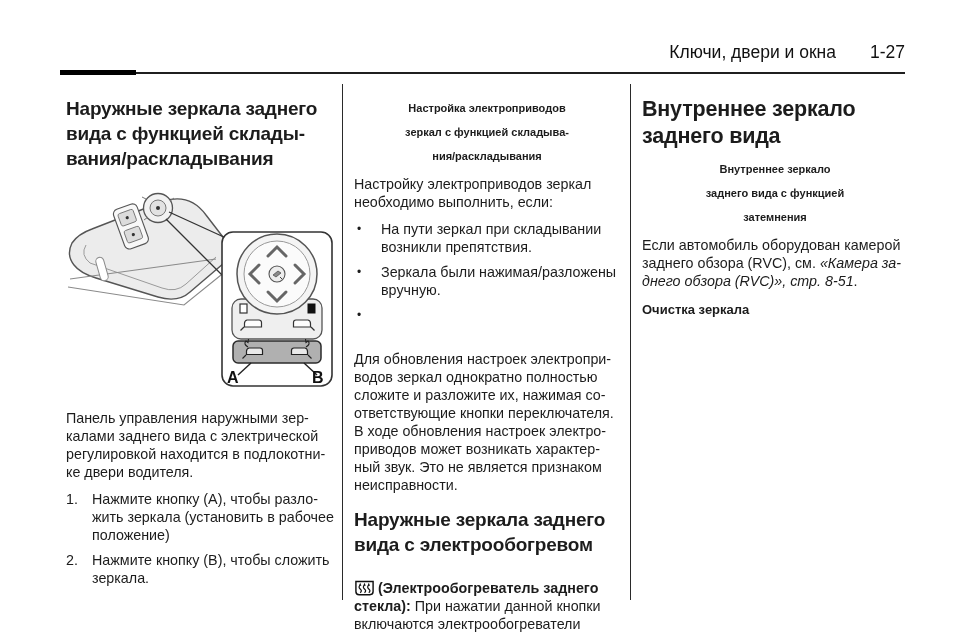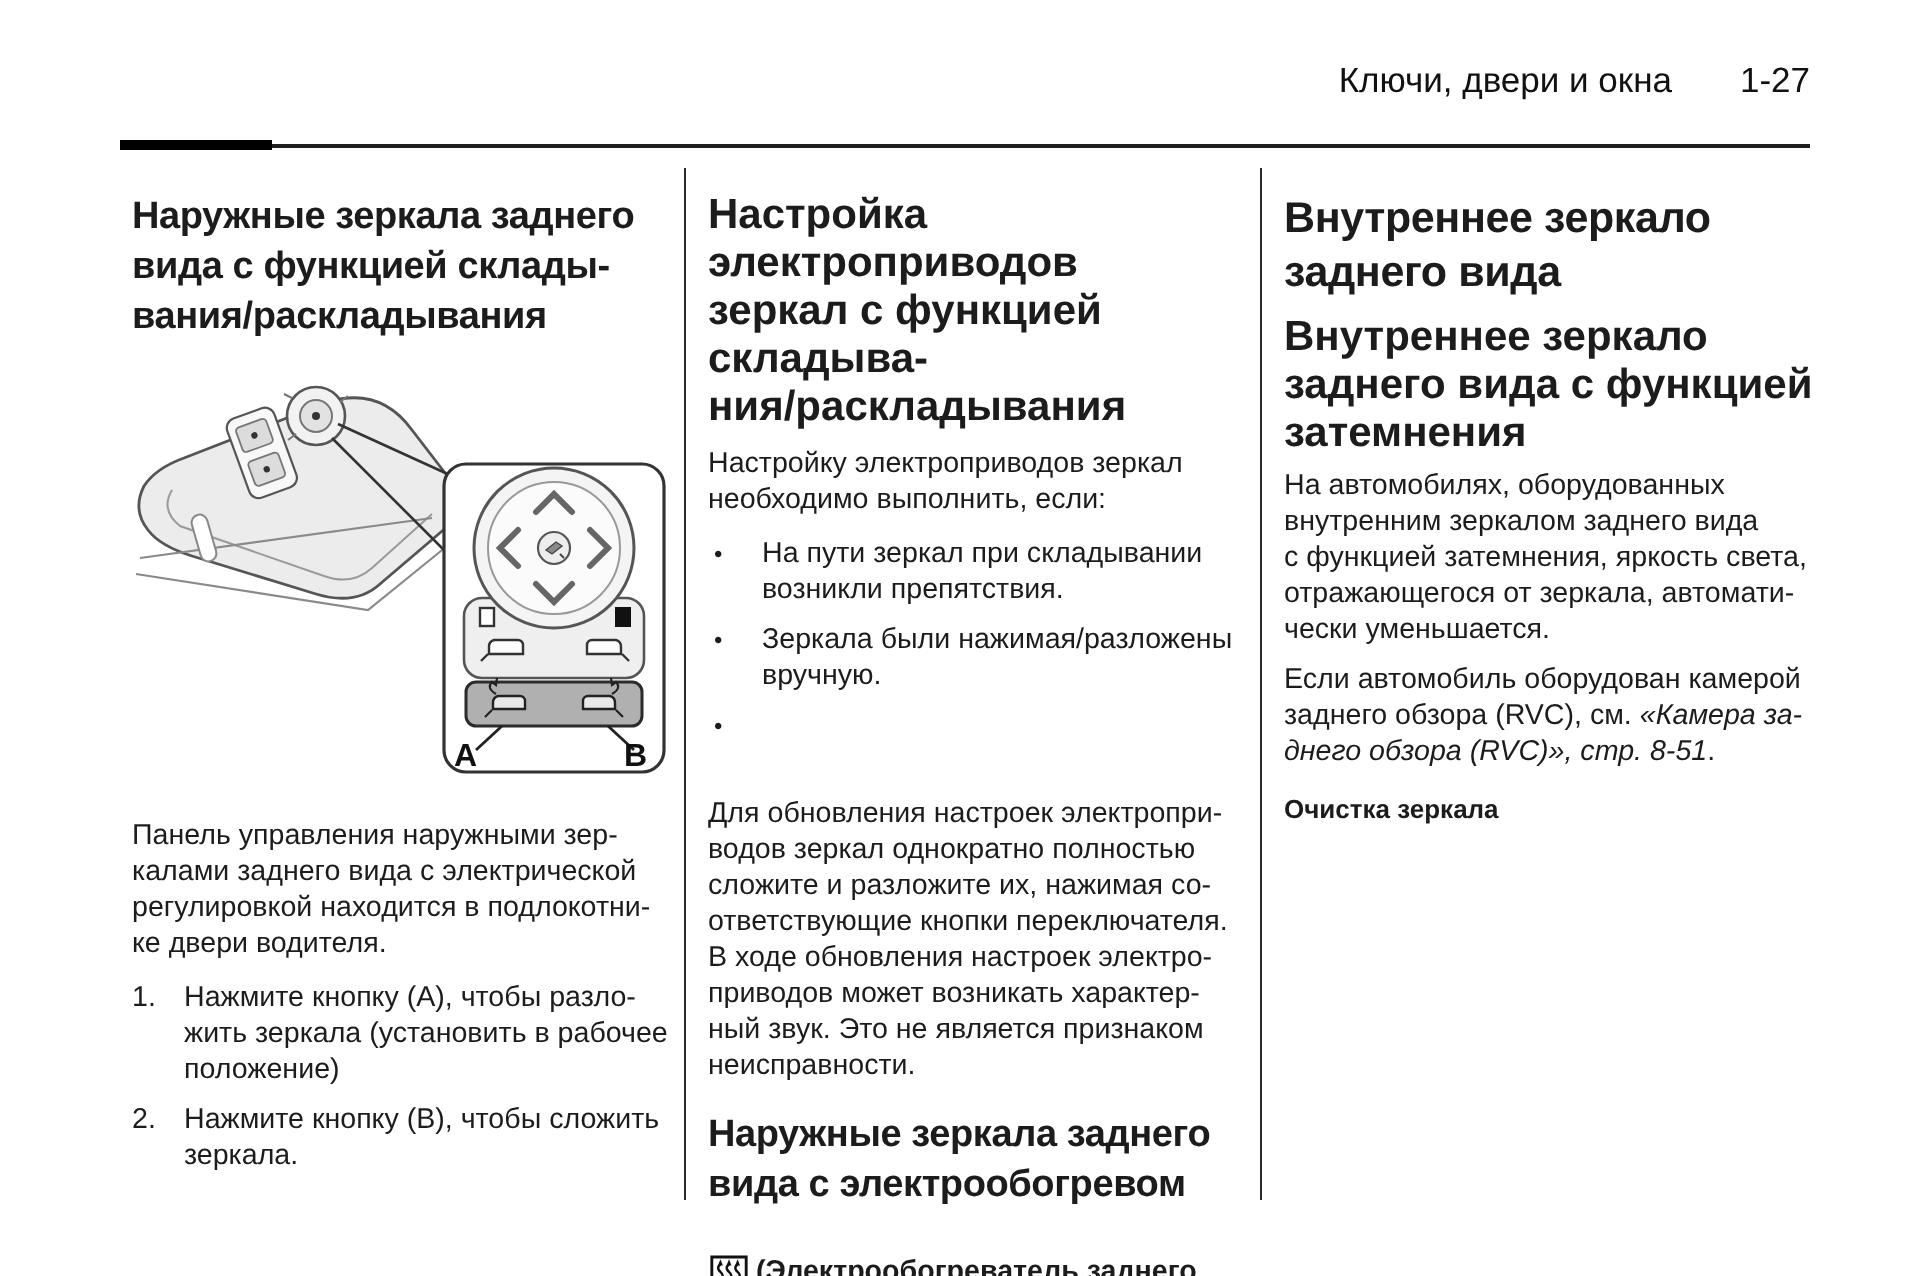--- a/index.html
+++ b/index.html
@@ -5,21 +5,21 @@
   html,body{margin:0;padding:0;}
   body{
     width:954px;height:638px;background:#ffffff;position:relative;overflow:hidden;
     font-family:"Liberation Sans", sans-serif;color:#1c1c1c;
     -webkit-font-smoothing:antialiased;
   }
   .page{position:absolute;inset:0;}
 
   
   .running-head{
-    position:absolute;top:30px;right:49px;display:flex;align-items:baseline;gap:34px;
+    position:absolute;top:42px;right:49px;display:flex;align-items:baseline;gap:34px;
     font-size:17.5px;color:#111;
   }
   .rule{position:absolute;top:72px;left:60px;width:845px;height:2px;background:#1f1f1f;}
   .rule-thick{position:absolute;top:70px;left:60px;width:76px;height:5px;background:#000;}
 
   
   .divider{position:absolute;top:84px;width:1.4px;height:516px;background:#2a2a2a;}
   .divider.d1{left:342px;}
   .divider.d2{left:630px;}
 
@@ -27,21 +27,21 @@
   .col{position:absolute;top:96px;}
   .col1{left:66px;width:272px;}
   .col2{left:354px;width:266px;}
   .col3{left:642px;width:266px;}
 
   .pre{white-space:pre-line;}
 
   h1,h2,h3,h4,p{margin:0;}
   .h-xl{font-size:21.5px;line-height:27px;font-weight:700;letter-spacing:-0.2px;}
   .h-lg{font-size:19px;line-height:25px;font-weight:700;letter-spacing:-0.2px;}
-  .h-md{font-size:21px;line-height:24px;font-weight:700;}
+  .h-md{font-size:11px;line-height:24px;font-weight:700;text-align:center;}
   .h-sm{font-size:13px;line-height:20px;font-weight:700;margin-top:10px;}
   .body-txt{font-size:14.3px;line-height:18px;}
   p.body-txt{margin-top:7px;}
   .italic{font-style:italic;}
   b{font-weight:700;}
 
   
   .num-list,.bullet-list{margin-top:9px;}
   .list-row{display:flex;margin-top:7px;}
   .list-row .marker{flex:0 0 26px;}
@@ -226,25 +226,20 @@
 
   </div>
 
   <div class="col col3">
     <h1 class="h-xl pre">Внутреннее зеркало
 заднего вида</h1>
     <h2 class="h-md pre" style="margin-top:7px">Внутреннее зеркало
 заднего вида с функцией
 затемнения</h2>
 
-    <p class="body-txt pre" style="margin-top:5px">На автомобилях, оборудованных
-внутренним зеркалом заднего вида
-с функцией затемнения, яркость света,
-отражающегося от зеркала, автомати-
-чески уменьшается.</p>
 
     <p class="body-txt pre"><span>Если автомобиль оборудован камерой
 заднего обзора (RVC), см. </span><span class="italic">«Камера за-
 днего обзора (RVC)», стр. 8-51</span><span>.</span></p>
 
     <h4 class="h-sm">Очистка зеркала</h4>
   </div>
 
 </div>
 

